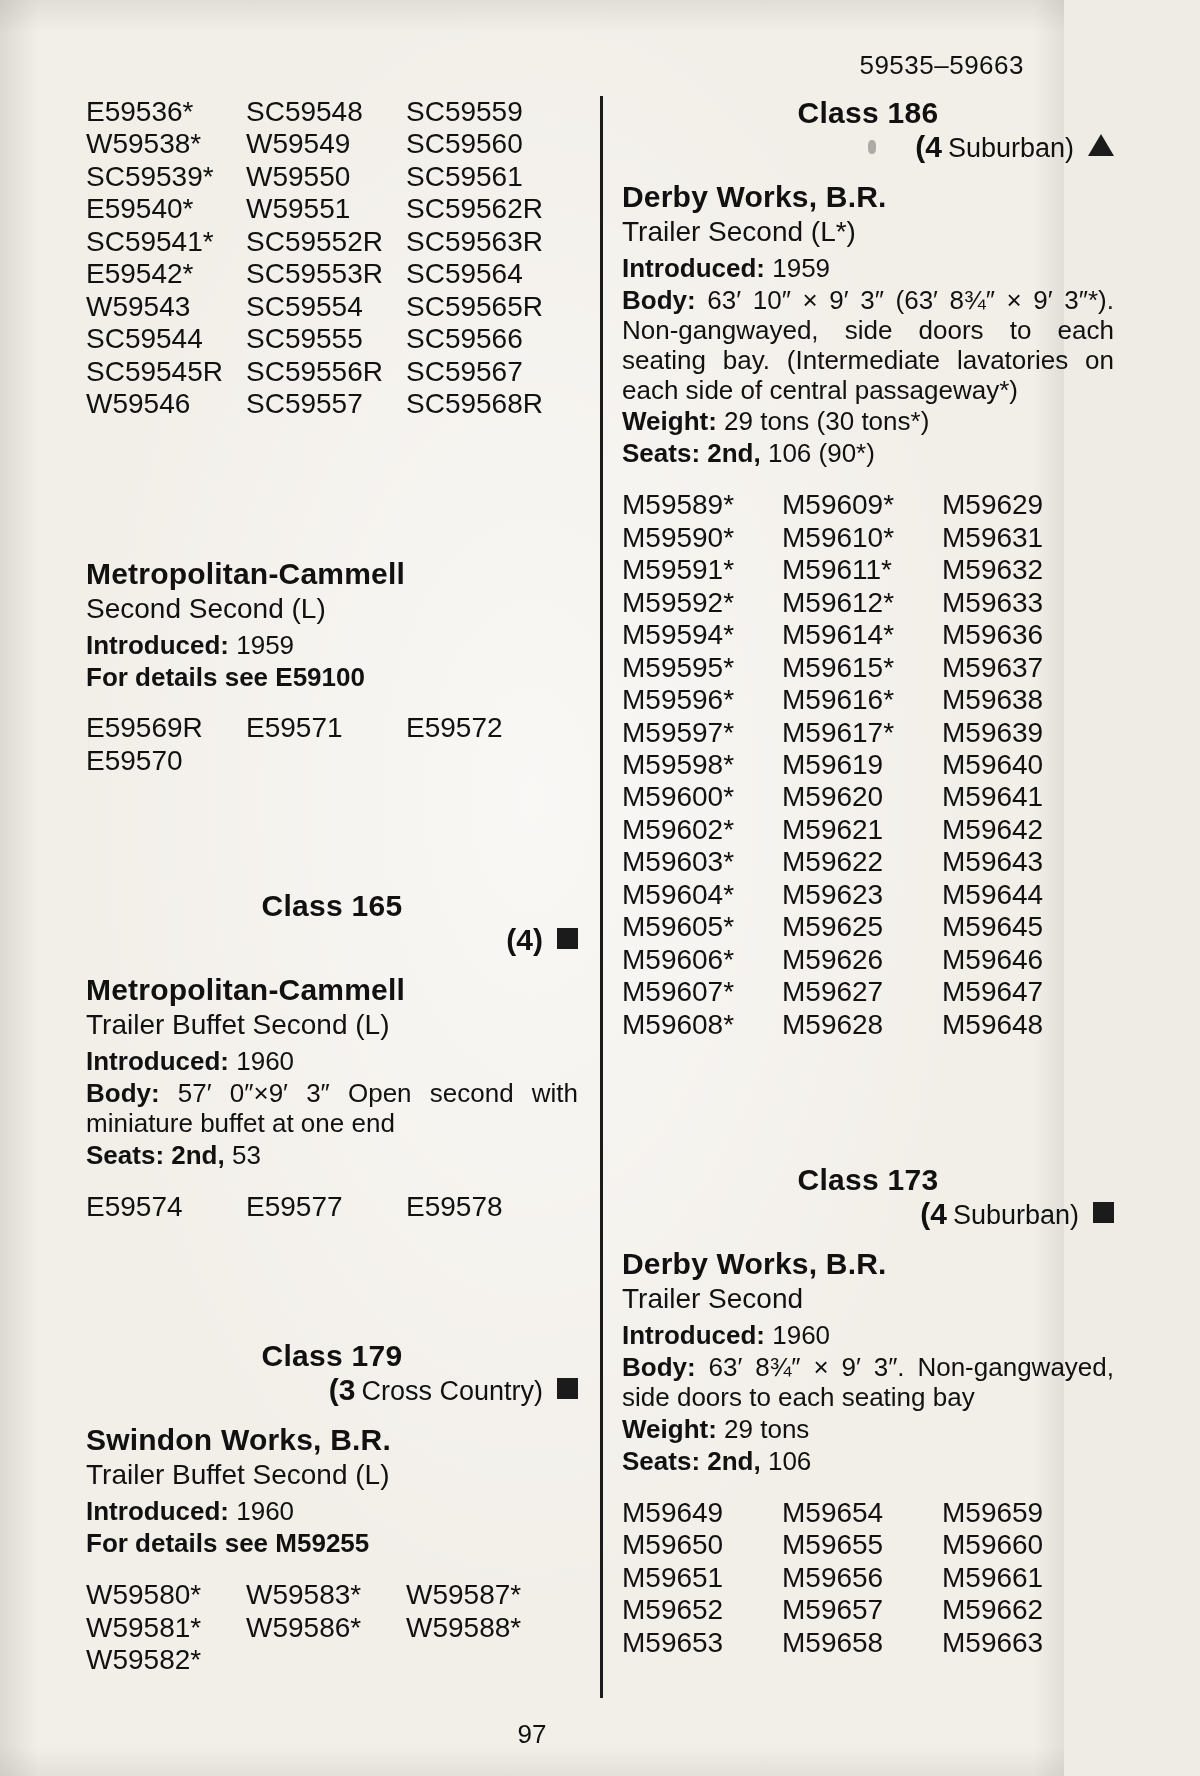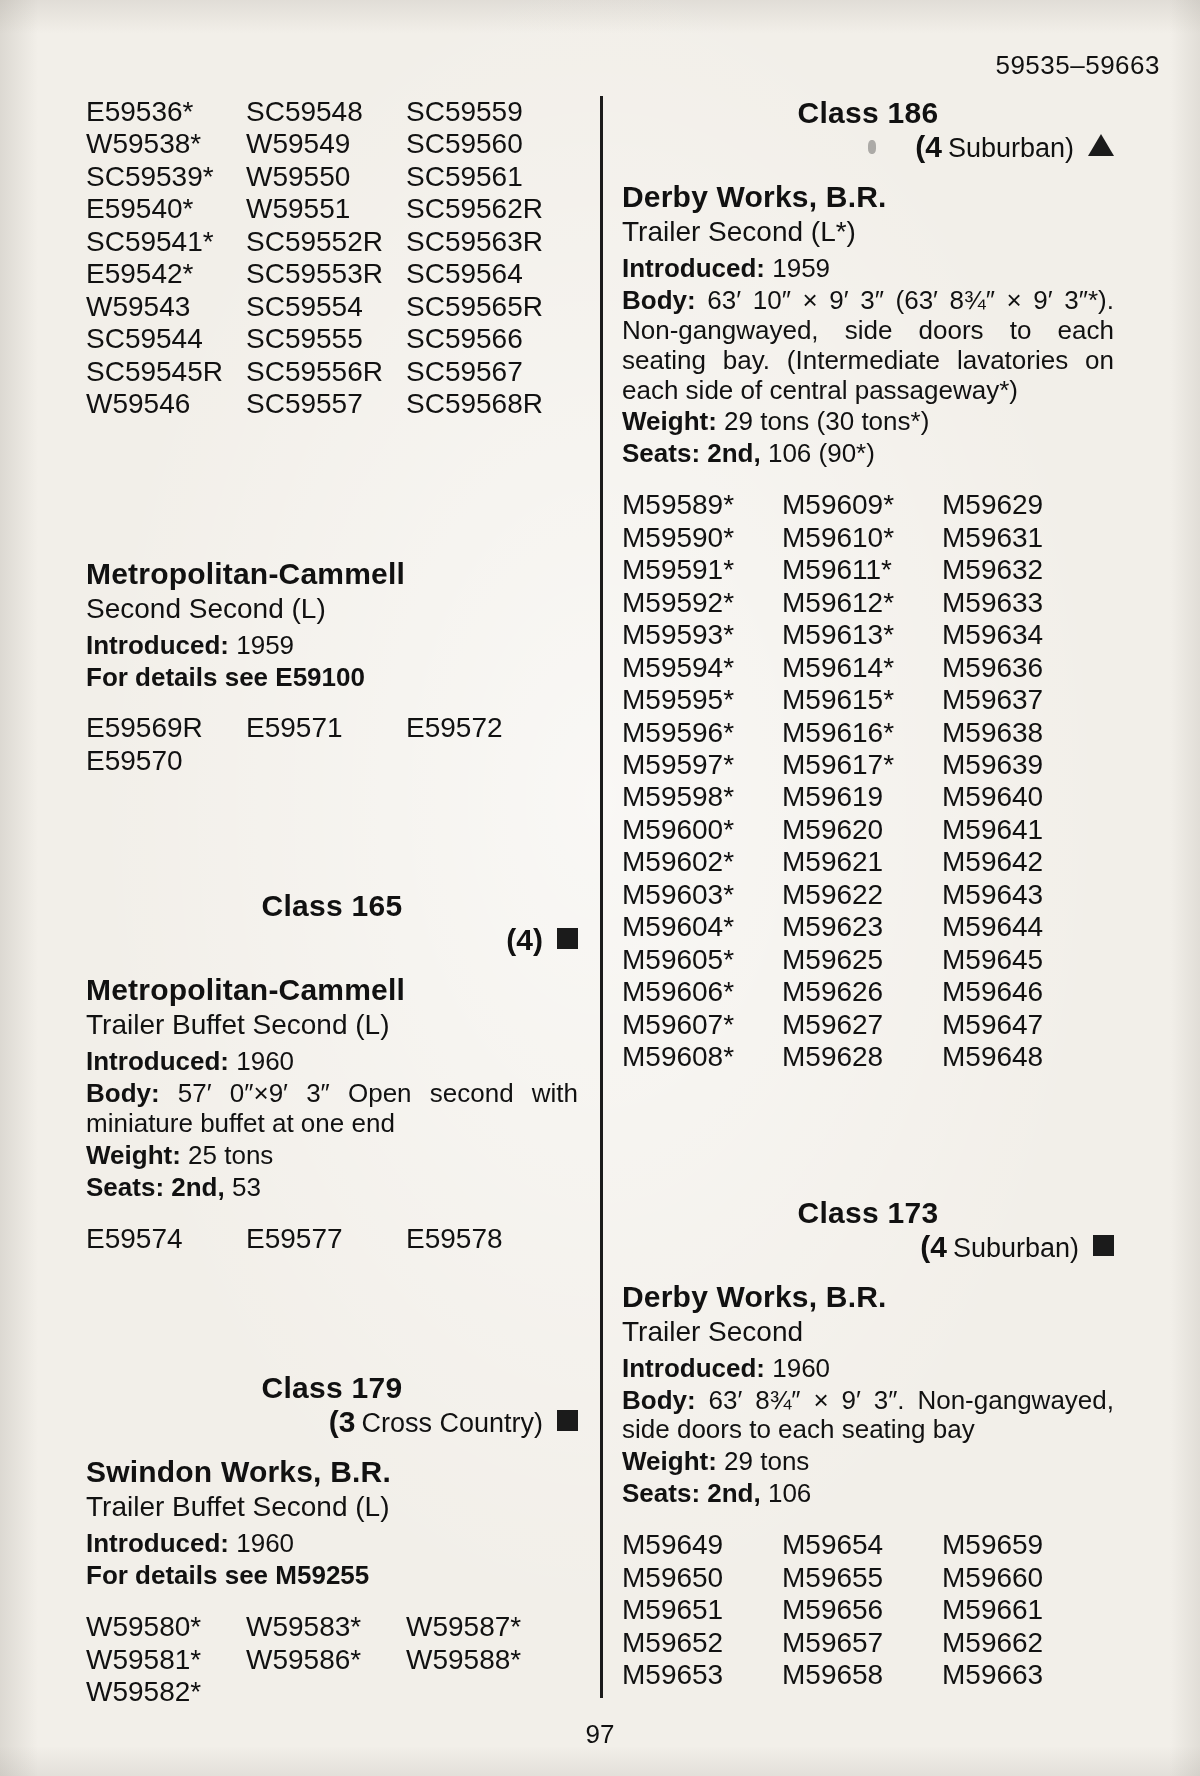--- a/index.html
+++ b/index.html
@@ -6,21 +6,21 @@
   body{
     width:1200px;height:1776px;
     background:#efece6;
     font-family:"Liberation Sans", sans-serif;
     color:#111;
     position:relative;
     overflow:hidden;
   }
   .page{
     position:absolute;
-    left:0;top:0;width:1200px;height:1776px;
+    left:0;top:0;width:1064px;height:1776px;
     background:#f2efe9;
   }
   
   .page:before{
     content:"";
     position:absolute;inset:0;
     background:
       radial-gradient(ellipse at 50% 45%, rgba(255,255,255,0.55) 0%, rgba(255,255,255,0) 60%),
       linear-gradient(90deg, rgba(120,115,105,0.18) 0px, rgba(255,255,255,0) 38px),
       linear-gradient(270deg, rgba(120,115,105,0.14) 0px, rgba(255,255,255,0) 30px),
@@ -223,21 +223,20 @@
         <span class="cls">Class 165</span>
         <span class="qty">
           <span>(4)</span>
           <span class="sym"></span>
         </span>
       </div>
       <div class="builder">Metropolitan-Cammell</div>
       <div class="subtitle">Trailer Buffet Second (L)</div>
       <div class="spec"><b>Introduced:</b><span> 1960</span></div>
       <div class="spec"><b>Body:</b><span> 57′ 0″×9′ 3″  Open second with miniature buffet at one end</span></div>
-      <div class="spec"><b>Weight:</b><span> 25 tons</span></div>
       <div class="spec"><b>Seats: 2nd,</b><span> 53</span></div>
       <div class="numbers">
         <div class="numrow">
           <div class="numcell">E59574</div>
           <div class="numcell">E59577</div>
           <div class="numcell">E59578</div>
         </div>
       </div>
     </div>
 
@@ -309,25 +308,20 @@
             <div class="numcell">M59591*</div>
             <div class="numcell">M59611*</div>
             <div class="numcell">M59632</div>
           </div>
           <div class="numrow">
             <div class="numcell">M59592*</div>
             <div class="numcell">M59612*</div>
             <div class="numcell">M59633</div>
           </div>
           <div class="numrow">
-            <div class="numcell">M59593*</div>
-            <div class="numcell">M59613*</div>
-            <div class="numcell">M59634</div>
-          </div>
-          <div class="numrow">
             <div class="numcell">M59594*</div>
             <div class="numcell">M59614*</div>
             <div class="numcell">M59636</div>
           </div>
           <div class="numrow">
             <div class="numcell">M59595*</div>
             <div class="numcell">M59615*</div>
             <div class="numcell">M59637</div>
           </div>
           <div class="numrow">

